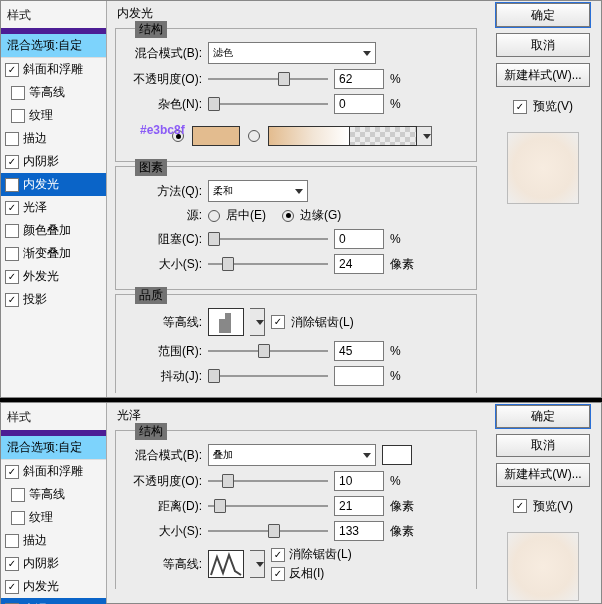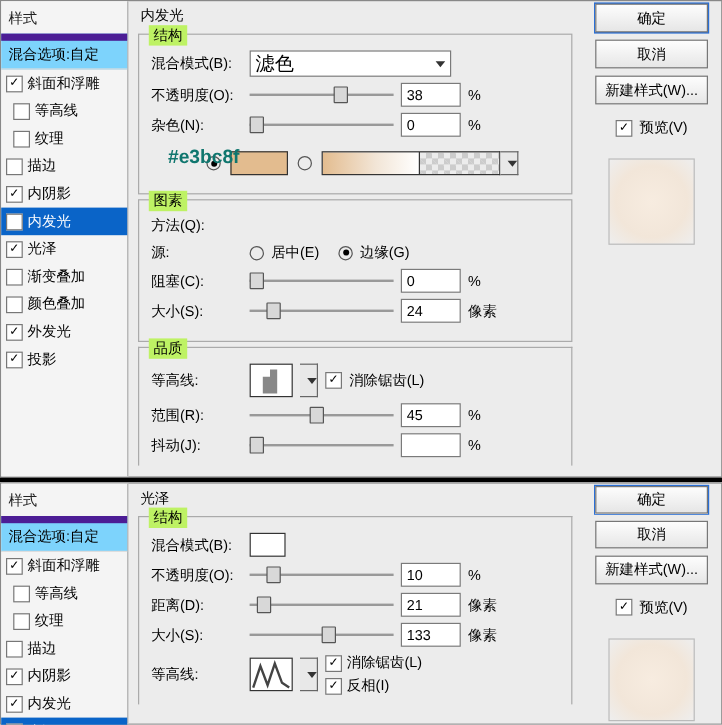--- a/index.html
+++ b/index.html
@@ -8,37 +8,37 @@
 .sidebar{width:105px;background:#f4f4f4;border-right:1px solid #aaa;padding-top:2px}
 .sb-head{padding:4px 6px;font-size:12px;color:#222}
 .sb-sub{padding:3px 6px;border-bottom:1px solid #ddd;border-top:6px solid #4c1d95;background:#7dd3fc}
 .sb-item{display:flex;align-items:center;padding:3px 4px;gap:4px}
 .sb-item.indent{padding-left:10px}
 .sb-item.sel{background:#0a64c8;color:#fff}
 .cb{width:12px;height:12px;border:1px solid #777;background:#fff;display:inline-flex;align-items:center;justify-content:center;font-size:10px;line-height:1}
 .main{flex:1;padding:2px 8px 6px 8px;min-width:0}
 .title{padding:2px 0 2px 2px}
 .fs{border:1px solid #aaa;margin-top:4px;padding:8px 10px 10px 10px;position:relative}
-.fs-title{position:absolute;top:-8px;left:8px;background:#bef264;padding:0 4px;font-size:12px}
+.fs-title{position:absolute;top:-8px;left:19px;background:#737373;padding:0 4px;font-size:12px}
 .row{display:flex;align-items:center;margin:5px 0;gap:6px}
-.lab{width:76px;text-align:left}
-.select{border:1px solid #7a7a7a;background:#fff;height:20px;display:flex;align-items:center;justify-content:space-between;padding:0 4px;font-size:16px}
+.lab{width:76px;text-align:right}
+.select{border:1px solid #7a7a7a;background:#fff;height:20px;display:flex;align-items:center;justify-content:space-between;padding:0 4px;font-size:10px}
 .sel-arrow{border-left:4px solid transparent;border-right:4px solid transparent;border-top:5px solid #333;margin-left:6px}
 .slider{position:relative;height:14px;width:120px}
 .track{position:absolute;top:6px;left:0;right:0;height:2px;background:#999}
 .thumb{position:absolute;top:0;width:10px;height:12px;background:#d8d8d8;border:1px solid #555;border-radius:1px}
 .num{width:40px;height:18px;border:1px solid #7a7a7a;background:#fff;text-align:left;padding:0 4px;display:flex;align-items:center}
 .unit{width:26px}
 .swatch{width:46px;height:18px;border:1px solid #333}
 .swatch.color{background:#e3bc8f}
 .swatch.grad{background:linear-gradient(to right,#e3bc8f 0%,#f2e5d6 55%,#fff 100%)}
 .checker{background-image:linear-gradient(45deg,#ccc 25%,transparent 25%),linear-gradient(-45deg,#ccc 25%,transparent 25%),linear-gradient(45deg,transparent 75%,#ccc 75%),linear-gradient(-45deg,transparent 75%,#ccc 75%);background-size:10px 10px;background-position:0 0,0 5px,5px -5px,-5px 0}
 .radio{width:10px;height:10px;border:1px solid #555;border-radius:50%;display:inline-flex;align-items:center;justify-content:center}
 .radio.on::after{content:"";width:5px;height:5px;background:#000;border-radius:50%}
-.hex-label{position:absolute;font-size:16px;font-weight:bold;color:#0f766e}
+.hex-label{position:absolute;font-size:12px;font-weight:bold;color:#8b5cf6}
 .contour{width:34px;height:26px;border:1px solid #333;background:#fff;position:relative;overflow:hidden}
 .contour svg{position:absolute;top:0;left:0}
 .dropbtn{width:14px;height:26px;border:1px solid #666;background:#e8e8e8;display:flex;align-items:center;justify-content:center;border-left:none}
 .angle-dial{width:28px;height:28px;border:1px solid #888;border-radius:50%;background:radial-gradient(#fdfdfd,#ddd);position:relative}
 .angle-dial::after{content:"";position:absolute;width:12px;height:1px;background:#333;top:13px;left:14px;transform-origin:left center;transform:rotate(-34deg)}
 .rpanel{width:104px;padding:2px 6px;display:flex;flex-direction:column;gap:6px;align-items:center}
 .btn{width:92px;height:22px;border:1px solid #777;background:linear-gradient(#fdfdfd,#e6e6e6);display:flex;align-items:center;justify-content:center;font-size:12px}
 .btn.def{box-shadow:0 0 0 1px #2a6fd6}
 .preview{margin-top:6px;width:70px;height:70px;border:1px solid #bbb;background:radial-gradient(circle at 50% 50%,#f7ece0 0%,#f2e6d9 60%,#eee 100%)}
 </style>
@@ -73,25 +73,25 @@
         <div class="sb-item sel">
           <span class="cb">✓</span>
           <span>内发光</span>
         </div>
         <div class="sb-item">
           <span class="cb">✓</span>
           <span>光泽</span>
         </div>
         <div class="sb-item">
           <span class="cb"></span>
+          <span>颜色叠加</span>
+        </div>
+        <div class="sb-item">
+          <span class="cb"></span>
           <span>渐变叠加</span>
-        </div>
-        <div class="sb-item">
-          <span class="cb"></span>
-          <span>颜色叠加</span>
         </div>
         <div class="sb-item">
           <span class="cb">✓</span>
           <span>外发光</span>
         </div>
         <div class="sb-item">
           <span class="cb">✓</span>
           <span>投影</span>
         </div>
       </div>
@@ -108,21 +108,21 @@
             <span>滤色</span>
             <span class="sel-arrow"></span>
           </div>
       </div>
       <div class="row">
         <span class="lab">不透明度(O):</span>
         <div class="slider">
             <div class="track"></div>
             <div class="thumb" style="left:70px"></div>
           </div>
-        <div class="num">38</div>
+        <div class="num">62</div>
         <span class="unit">%</span>
       </div>
       <div class="row">
         <span class="lab">杂色(N):</span>
         <div class="slider">
             <div class="track"></div>
             <div class="thumb" style="left:0"></div>
           </div>
         <div class="num">0</div>
         <span class="unit">%</span>
@@ -139,20 +139,24 @@
               <span class="sel-arrow"></span>
             </span>
         </span>
       </div>
     </div>
 
     <div class="fs">
       <span class="fs-title">图素</span>
       <div class="row">
         <span class="lab">方法(Q):</span>
+        <div class="select" style="width:90px">
+            <span>柔和</span>
+            <span class="sel-arrow"></span>
+          </div>
       </div>
       <div class="row">
         <span class="lab">源:</span>
         <span class="radio"></span>
         <span>居中(E)</span>
         <span class="radio on" style="margin-left:10px"></span>
         <span>边缘(G)</span>
       </div>
       <div class="row">
         <span class="lab">阻塞(C):</span>
@@ -259,20 +263,24 @@
         </div>
       </div>
   </div>
 
   <div class="main">
     <div class="title">光泽</div>
     <div class="fs" style="border-bottom:none;padding-bottom:2px">
       <span class="fs-title">结构</span>
       <div class="row">
         <span class="lab">混合模式(B):</span>
+        <div class="select" style="width:158px">
+            <span>叠加</span>
+            <span class="sel-arrow"></span>
+          </div>
         <span class="swatch" style="width:28px;background:#fff"></span>
       </div>
       <div class="row">
         <span class="lab">不透明度(O):</span>
         <div class="slider">
             <div class="track"></div>
             <div class="thumb" style="left:14px"></div>
           </div>
         <div class="num">10</div>
         <span class="unit">%</span>

